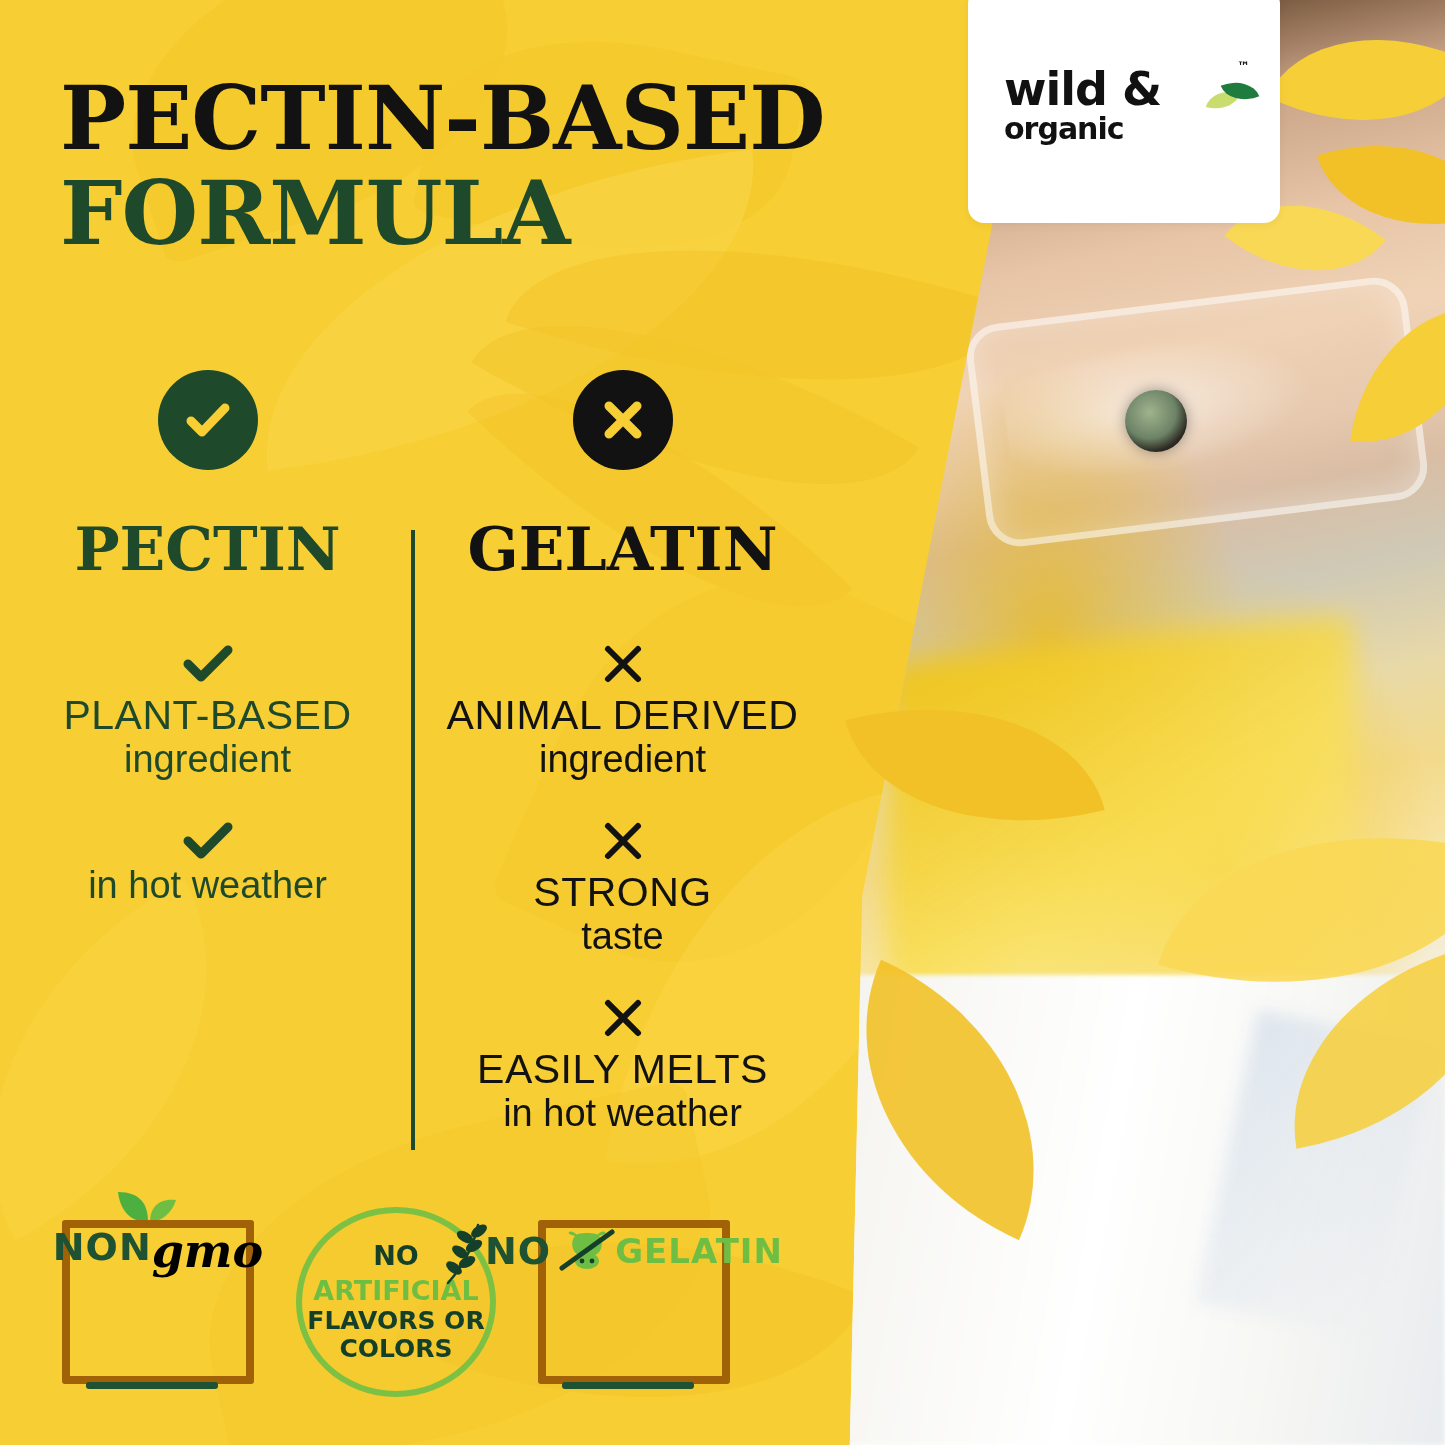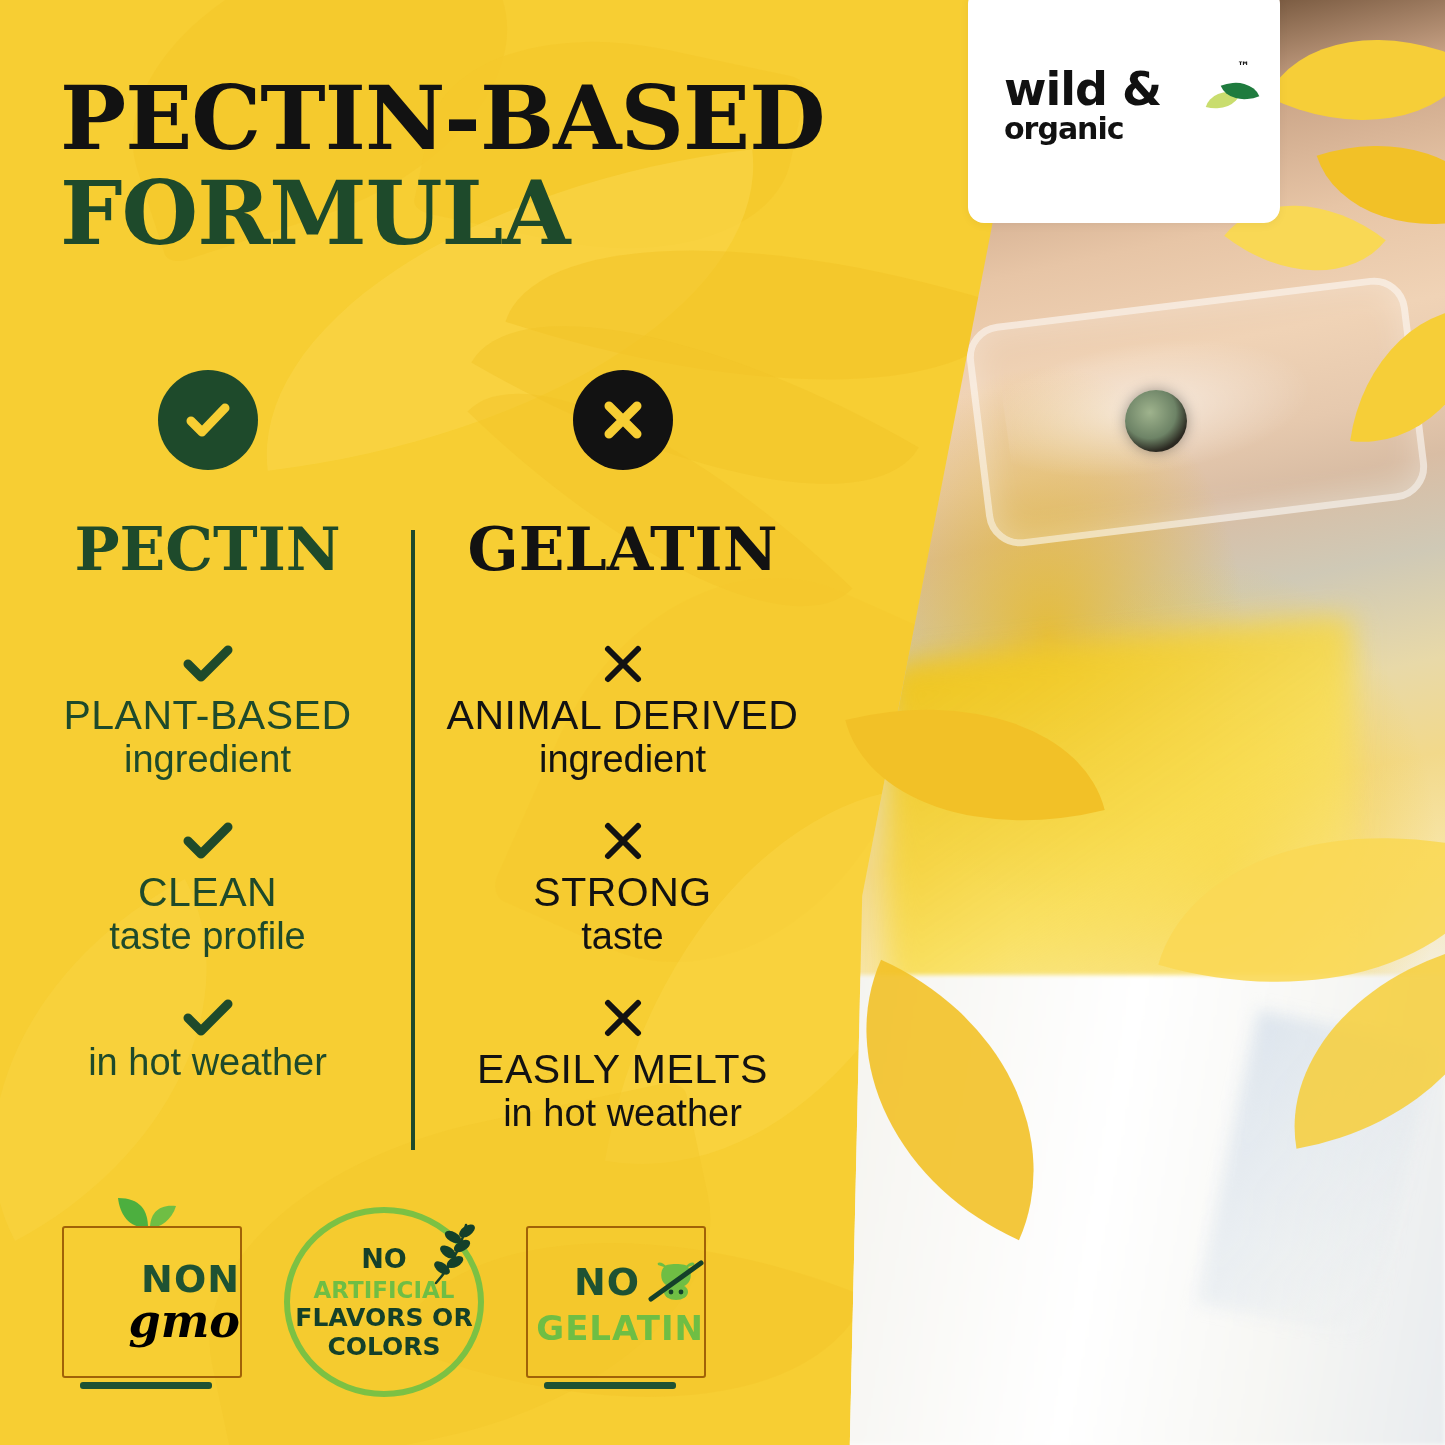--- a/index.html
+++ b/index.html
@@ -195,24 +195,24 @@
   }
   .good-text{color:#1E4A2B;}
   .bad-text{color:#121212;}
 
   
   .badges{position:absolute;left:62px;bottom:48px;display:flex;align-items:center;gap:42px;}
   .badge{position:relative;}
 
   .badge-frame{
     width:176px;height:148px;
-    border:2px solid #a16207;
+    border:8px solid #a16207;
     position:relative;
-    display:flex;flex-direction:column;
-    align-items:flex-end;justify-content:center;
+    display:flex;flex-direction:row;
+    align-items:flex-start;justify-content:center;
     border-radius:3px;
   }
   .badge-frame::after{
     content:"";position:absolute;left:16px;bottom:-13px;
     width:132px;height:7px;background:#1E5233;border-radius:3px;
   }
   .bl-dark{
     font-family:"DejaVu Sans",sans-serif;
     font-weight:700;font-size:38px;color:#1E5233;
     letter-spacing:1px;line-height:1;
@@ -237,21 +237,21 @@
     border-radius:50%;
     display:flex;flex-direction:column;
     align-items:center;justify-content:center;
     position:relative;
   }
   .bc-line{
     font-family:"DejaVu Sans",sans-serif;
     font-weight:700;line-height:1.02;text-align:center;
   }
   .bc-1{font-size:27px;color:#14402A;}
-  .bc-2{font-size:23px;color:#6FBE44;margin-top:7px;}
+  .bc-2{font-size:27px;color:#6FBE44;margin-top:7px;}
   .bc-3{font-size:25px;color:#14402A;margin-top:3px;}
   .bc-4{font-size:25px;color:#14402A;margin-top:3px;}
   .sprig{position:absolute;right:-2px;top:6px;}
 
   .nogelatin-row{display:flex;align-items:center;gap:8px;}
   .cow{position:relative;width:56px;height:46px;}
 
   
   .vegan{
     position:absolute;right:128px;bottom:70px;
@@ -337,29 +337,20 @@
           <div class="feat">
             <div class="feat-mark">
               <svg width="52" height="40" viewBox="0 0 52 40" aria-hidden="true">
                 <path d="M6 20 L19 33 L46 6" fill="none" stroke="#1E4A2B" stroke-width="9" stroke-linecap="round" stroke-linejoin="round"></path>
               </svg>
             </div>
             <div class="feat-strong good-text">PLANT-BASED</div>
             <div class="feat-sub good-text">ingredient</div>
           </div>
 
-          <div class="feat">
-            <div class="feat-mark">
-              <svg width="52" height="40" viewBox="0 0 52 40" aria-hidden="true">
-                <path d="M6 20 L19 33 L46 6" fill="none" stroke="#1E4A2B" stroke-width="9" stroke-linecap="round" stroke-linejoin="round"></path>
-              </svg>
-            </div>
-            <div class="feat-strong good-text">CLEAN</div>
-            <div class="feat-sub good-text">taste profile</div>
-          </div>
 
           <div class="feat">
             <div class="feat-mark">
               <svg width="52" height="40" viewBox="0 0 52 40" aria-hidden="true">
                 <path d="M6 20 L19 33 L46 6" fill="none" stroke="#1E4A2B" stroke-width="9" stroke-linecap="round" stroke-linejoin="round"></path>
               </svg>
             </div>
             <div class="feat-sub good-text">in hot weather</div>
           </div>
 

